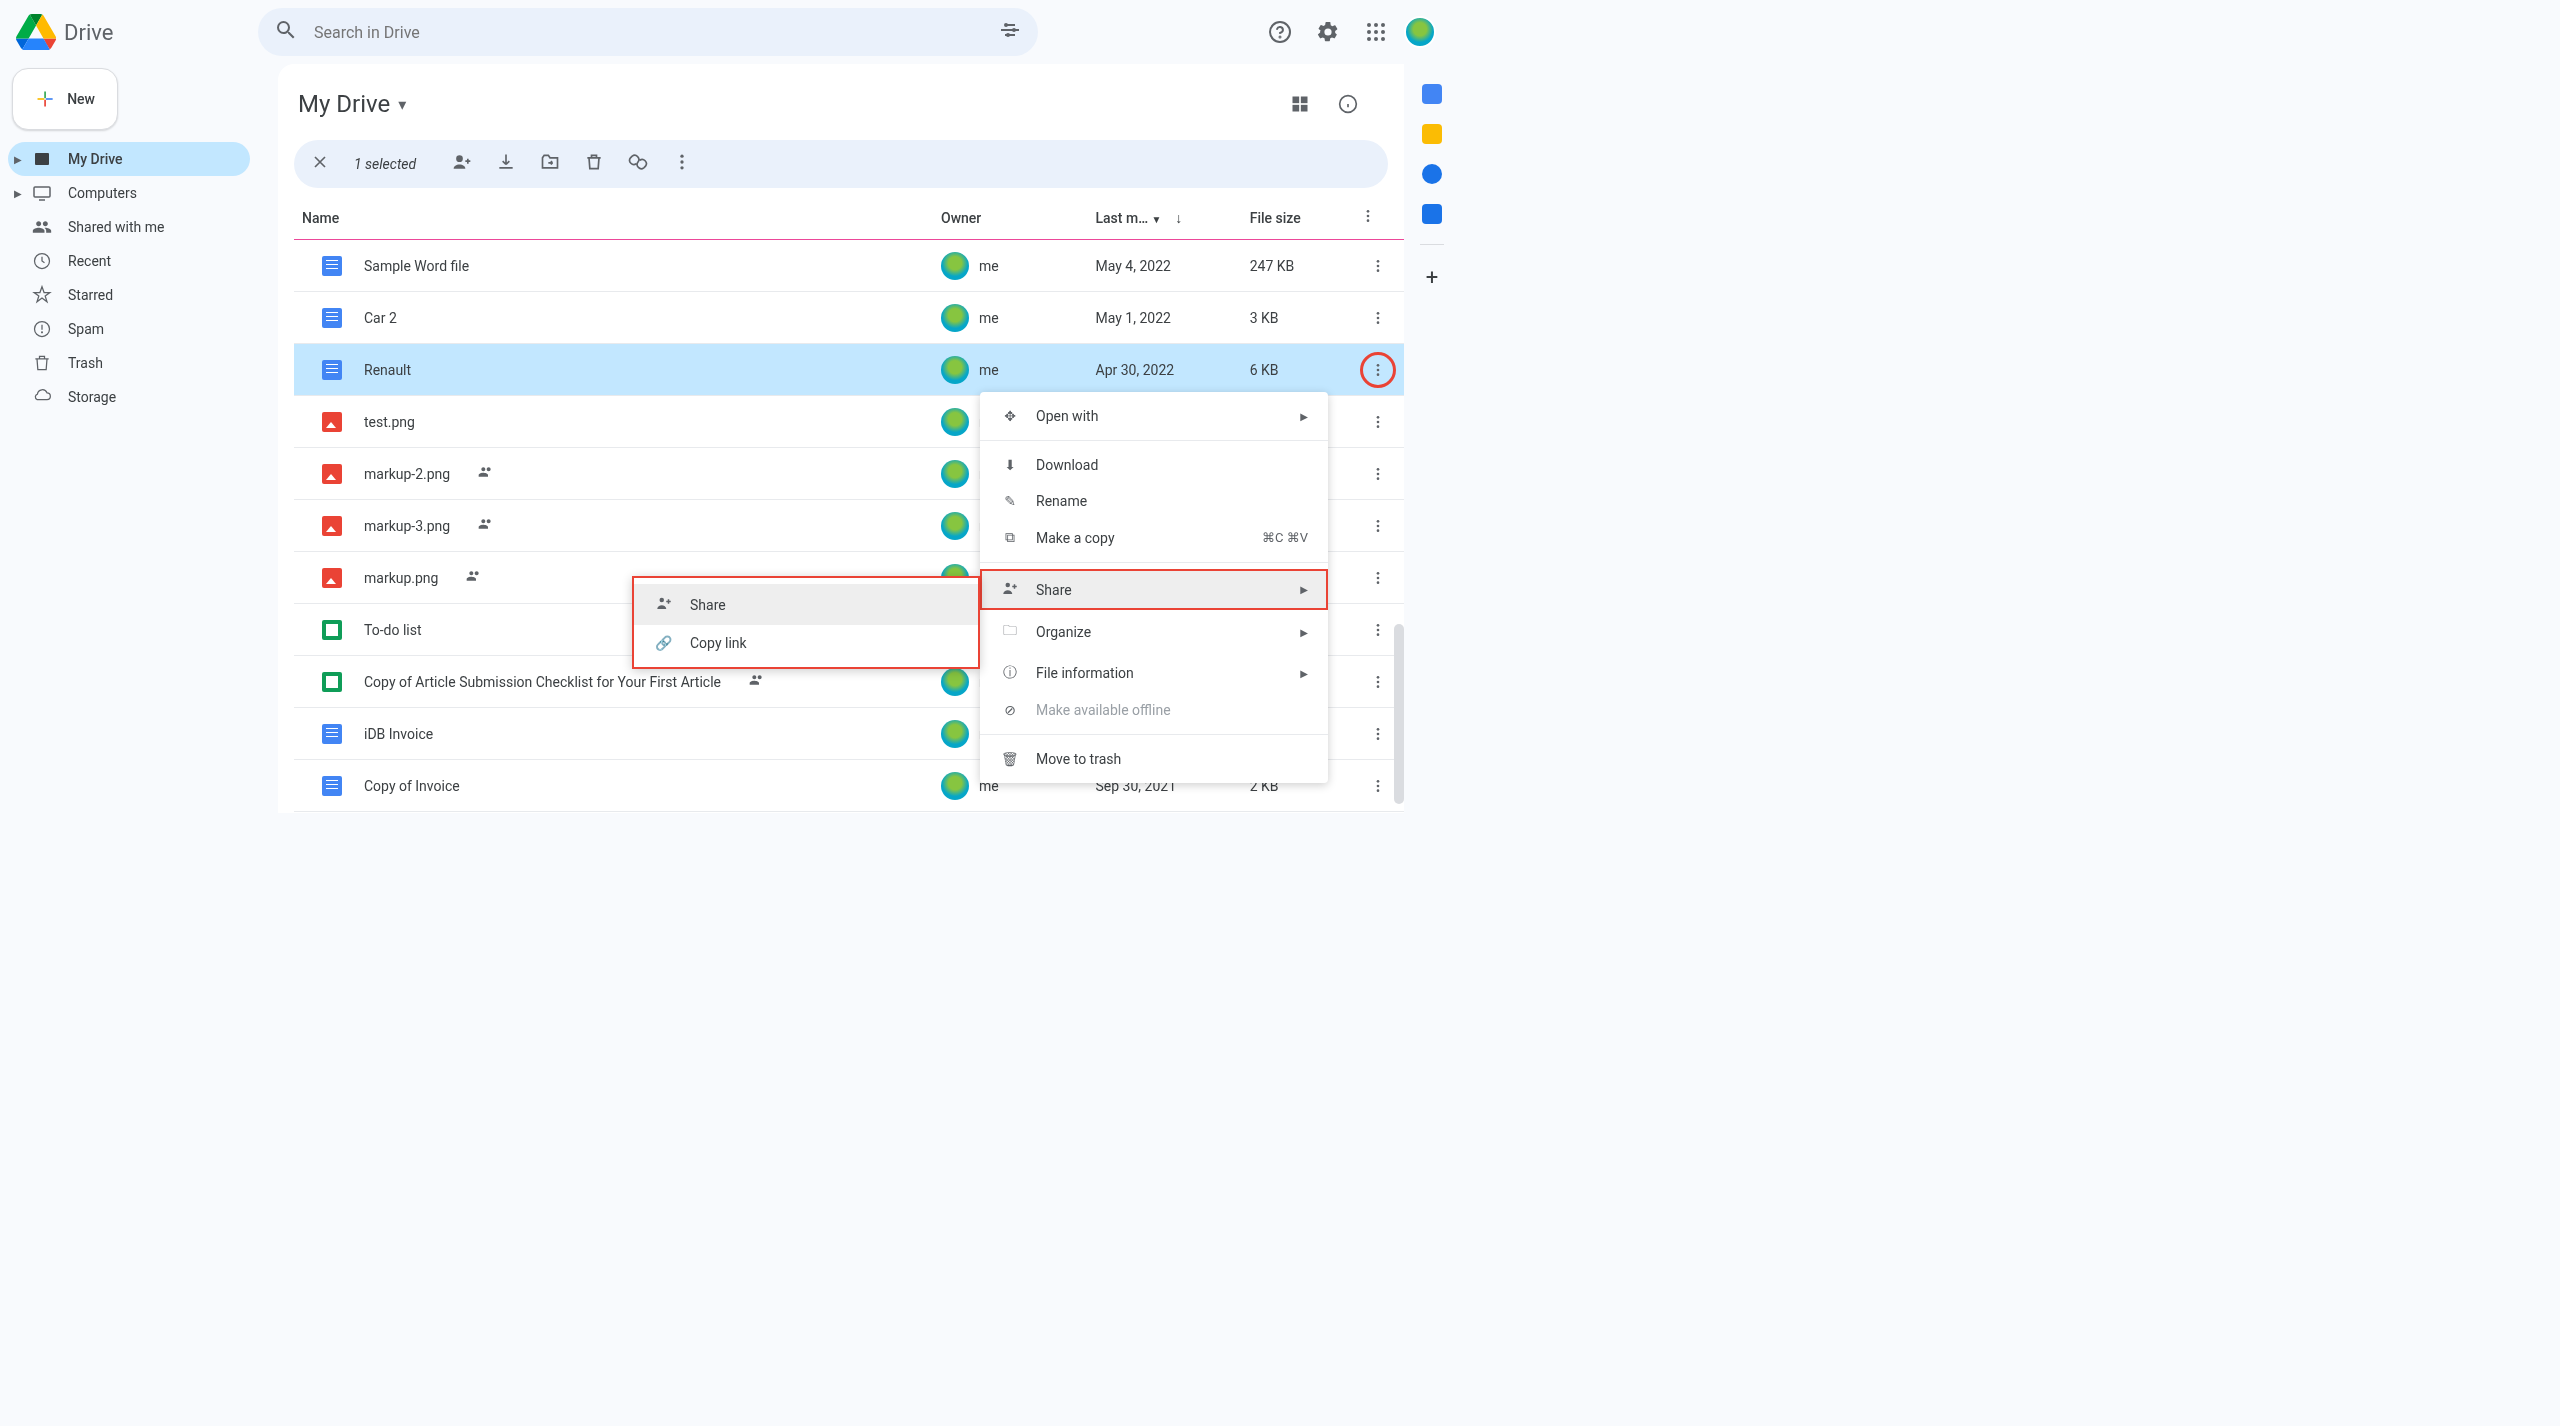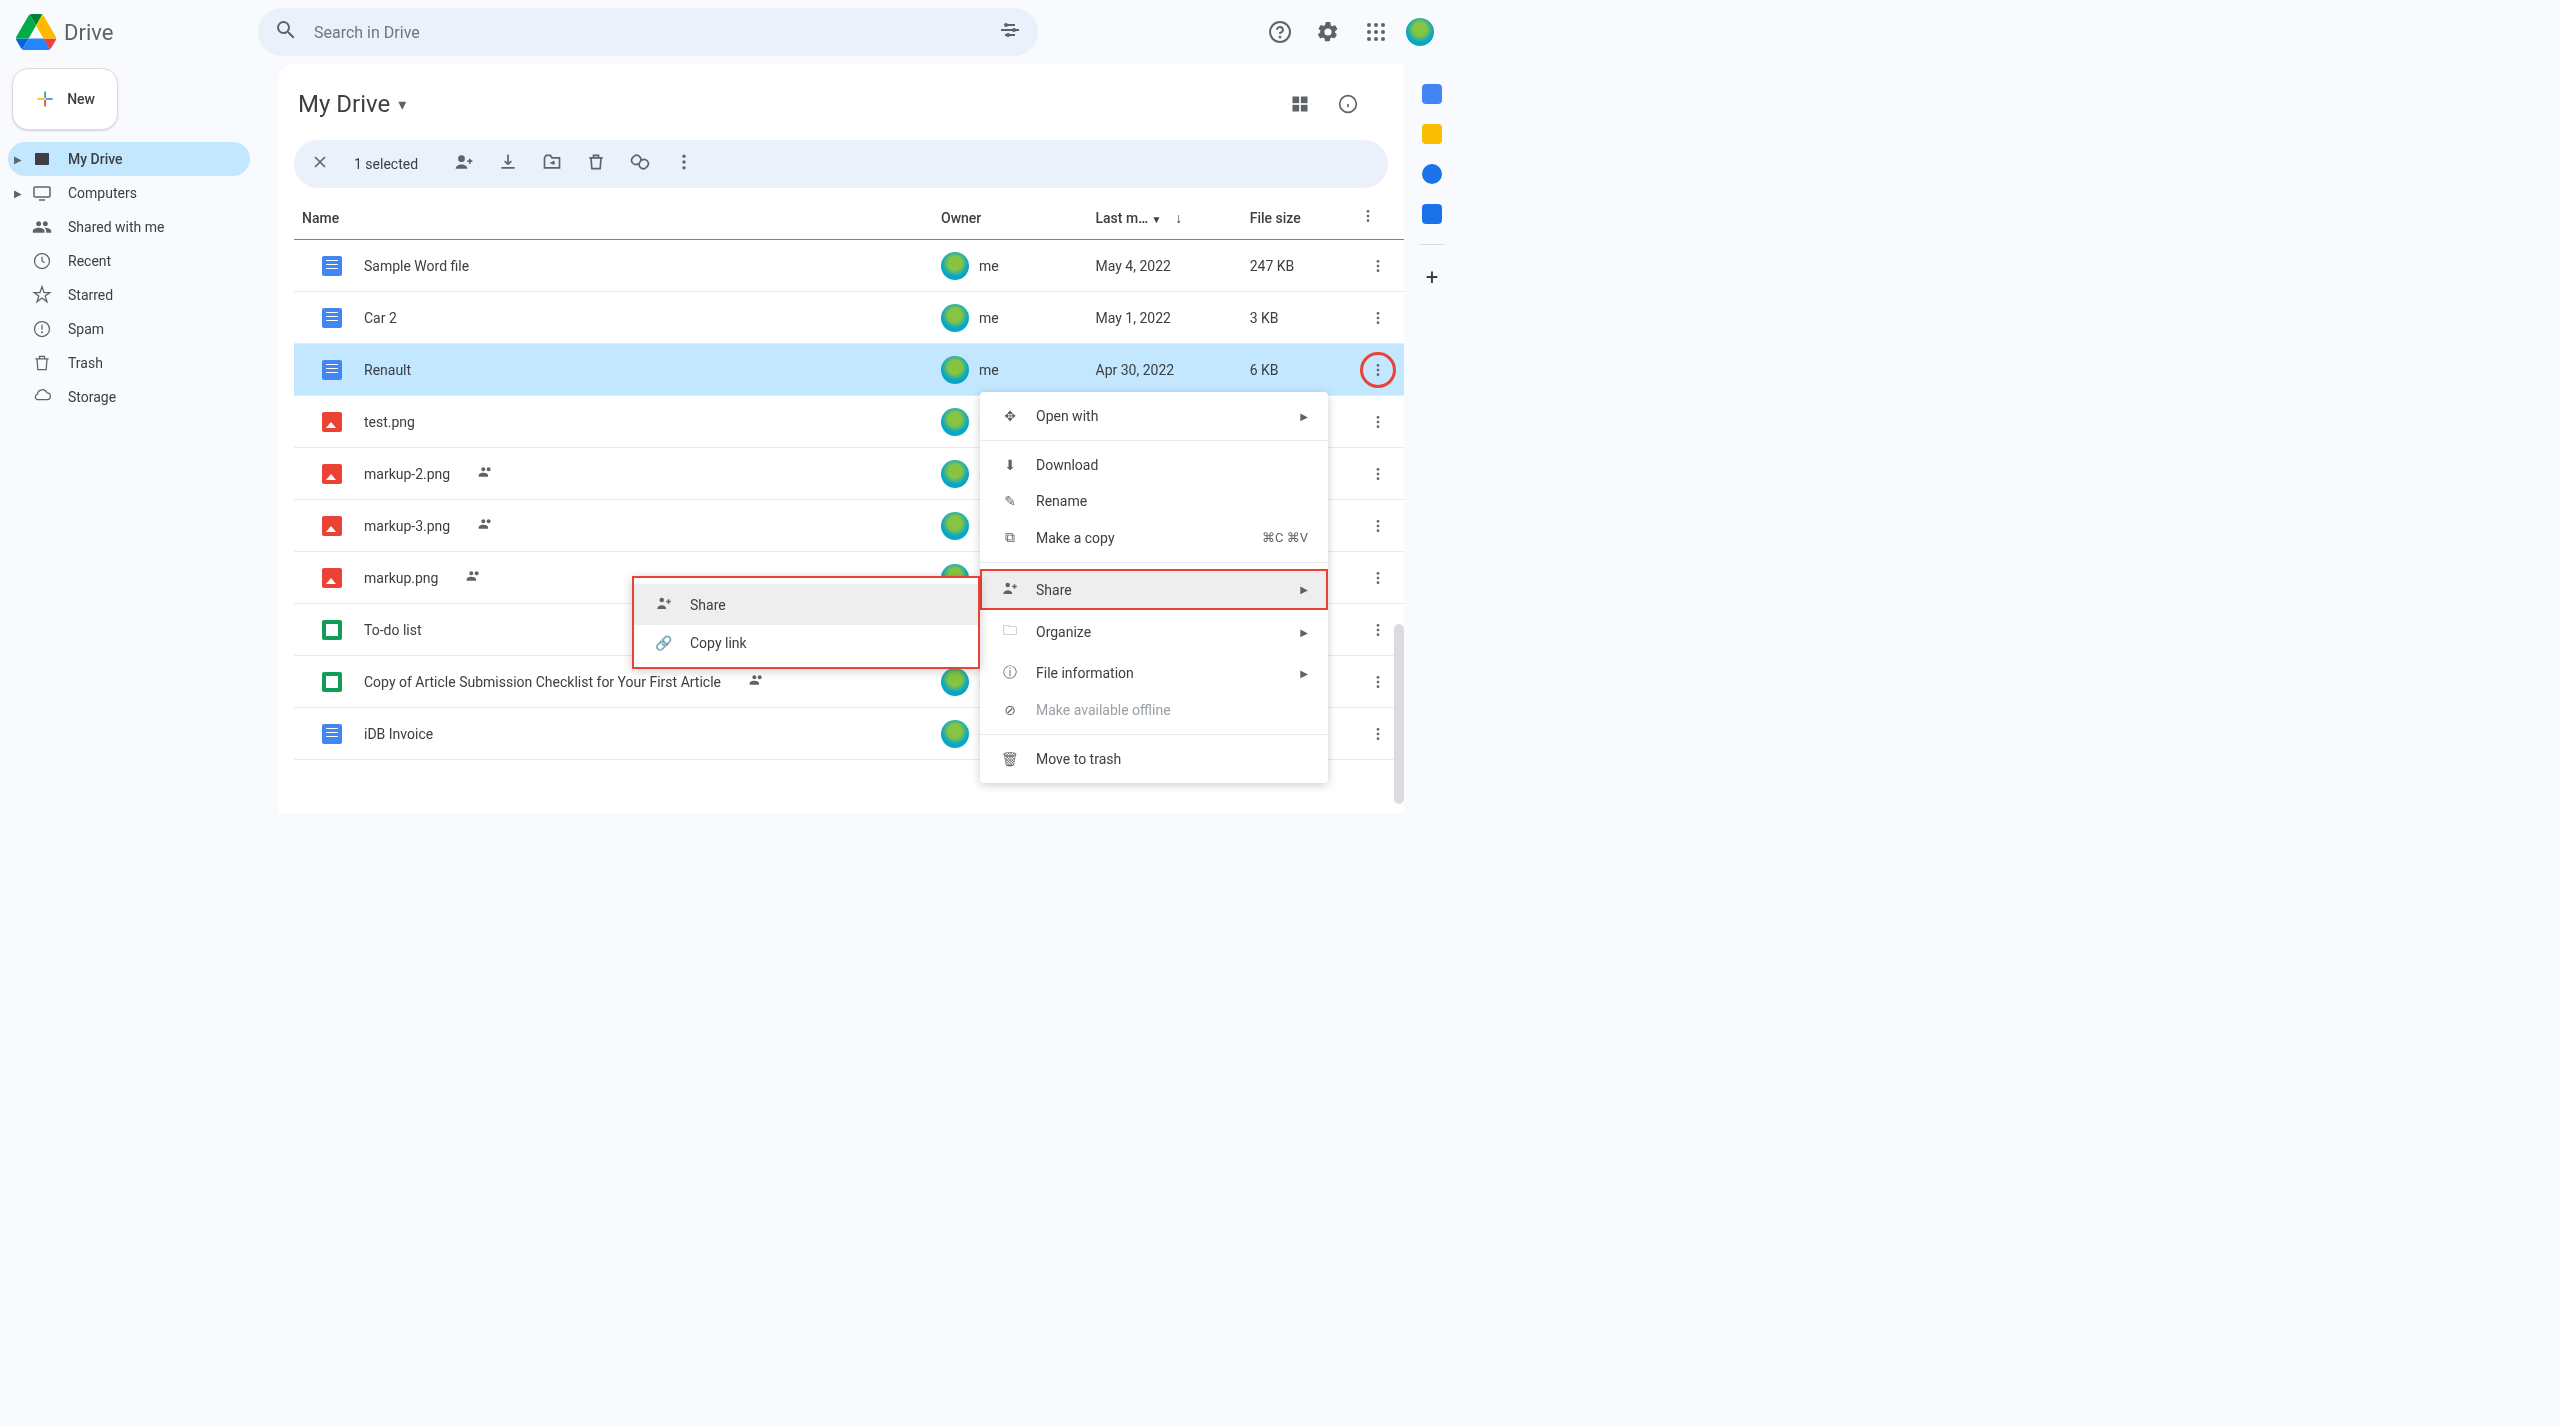--- a/index.html
+++ b/index.html
@@ -30,21 +30,21 @@
 .storage-text { font-size: 13px; color: #5f6368; margin-bottom: 12px; }
 .get-more { border: 1px solid #dadce0; color: #1a73e8; background: #fff; border-radius: 20px; padding: 10px 20px; font-size: 14px; font-weight: 500; cursor: pointer; }
 
 
 .main { position: absolute; top: 64px; left: 278px; right: 56px; bottom: 0; background: #fff; border-radius: 16px 0 0 0; padding: 12px 0; }
 .crumb { display: flex; align-items: center; padding: 8px 20px; }
 .crumb h1 { font-size: 24px; font-weight: 400; color: #3c4043; }
 .crumb-arrow { margin-left: 8px; color: #5f6368; }
 .crumb-right { margin-left: auto; display: flex; gap: 8px; padding-right: 16px; }
 
-.sel-bar { margin: 8px 16px; background: #eaf1fb; border-radius: 28px; height: 48px; display: flex; align-items: center; padding: 0 16px; gap: 24px; }
+.sel-bar { margin: 8px 16px; background: #eaf1fb; border-radius: 28px; height: 48px; display: flex; align-items: center; padding: 0 16px; gap: 24px; font-style: italic; }
 .sel-bar .x { cursor: pointer; }
 .sel-text { font-size: 14px; color: #3c4043; }
 .sel-icons { display: flex; gap: 24px; color: #5f6368; margin-left: 12px; }
 
 table { width: calc(100% - 16px); border-collapse: collapse; margin-left: 16px; }
 th { text-align: left; font-size: 14px; font-weight: 500; color: #3c4043; padding: 12px 8px; border-bottom: 1px solid #ec4899; }
 th.name-col { padding-left: 8px; }
 td { font-size: 14px; color: #3c4043; padding: 0 8px; border-bottom: 1px solid #e8eaed; height: 52px; }
 tr.selected { background: #c2e7ff; }
 .file-cell { display: flex; align-items: center; gap: 22px; padding-left: 20px; }
@@ -516,20 +516,43 @@
     <td></td>
     <td></td>
     <td class="row-more"><span class="more-circle">
               <svg width="16" height="16" fill="#5f6368" viewBox="0 0 24 24">
                 <circle cx="12" cy="5" r="2"></circle>
                 <circle cx="12" cy="12" r="2"></circle>
                 <circle cx="12" cy="19" r="2"></circle>
               </svg>
             </span></td>
         </tr>
+        <tr>
+    <td>
+            <div class="file-cell">
+              <div class="file-icon doc-icon"></div>
+              <span>Copy of Invoice</span>
+            </div>
+          </td>
+    <td>
+            <div class="owner-cell">
+              <div class="owner-av"></div>
+              <span>me</span>
+            </div>
+          </td>
+    <td>Sep 30, 2021</td>
+    <td>2 KB</td>
+    <td class="row-more"><span class="more-circle">
+              <svg width="16" height="16" fill="#5f6368" viewBox="0 0 24 24">
+                <circle cx="12" cy="5" r="2"></circle>
+                <circle cx="12" cy="12" r="2"></circle>
+                <circle cx="12" cy="19" r="2"></circle>
+              </svg>
+            </span></td>
+        </tr>
       </tbody>
   </table>
   <div class="scrollbar"></div>
 </div>
 
 <div class="side-panel">
   <div class="sp-app cal"></div>
   <div class="sp-app keep"></div>
   <div class="sp-app tasks"></div>
   <div class="sp-app contacts"></div>

